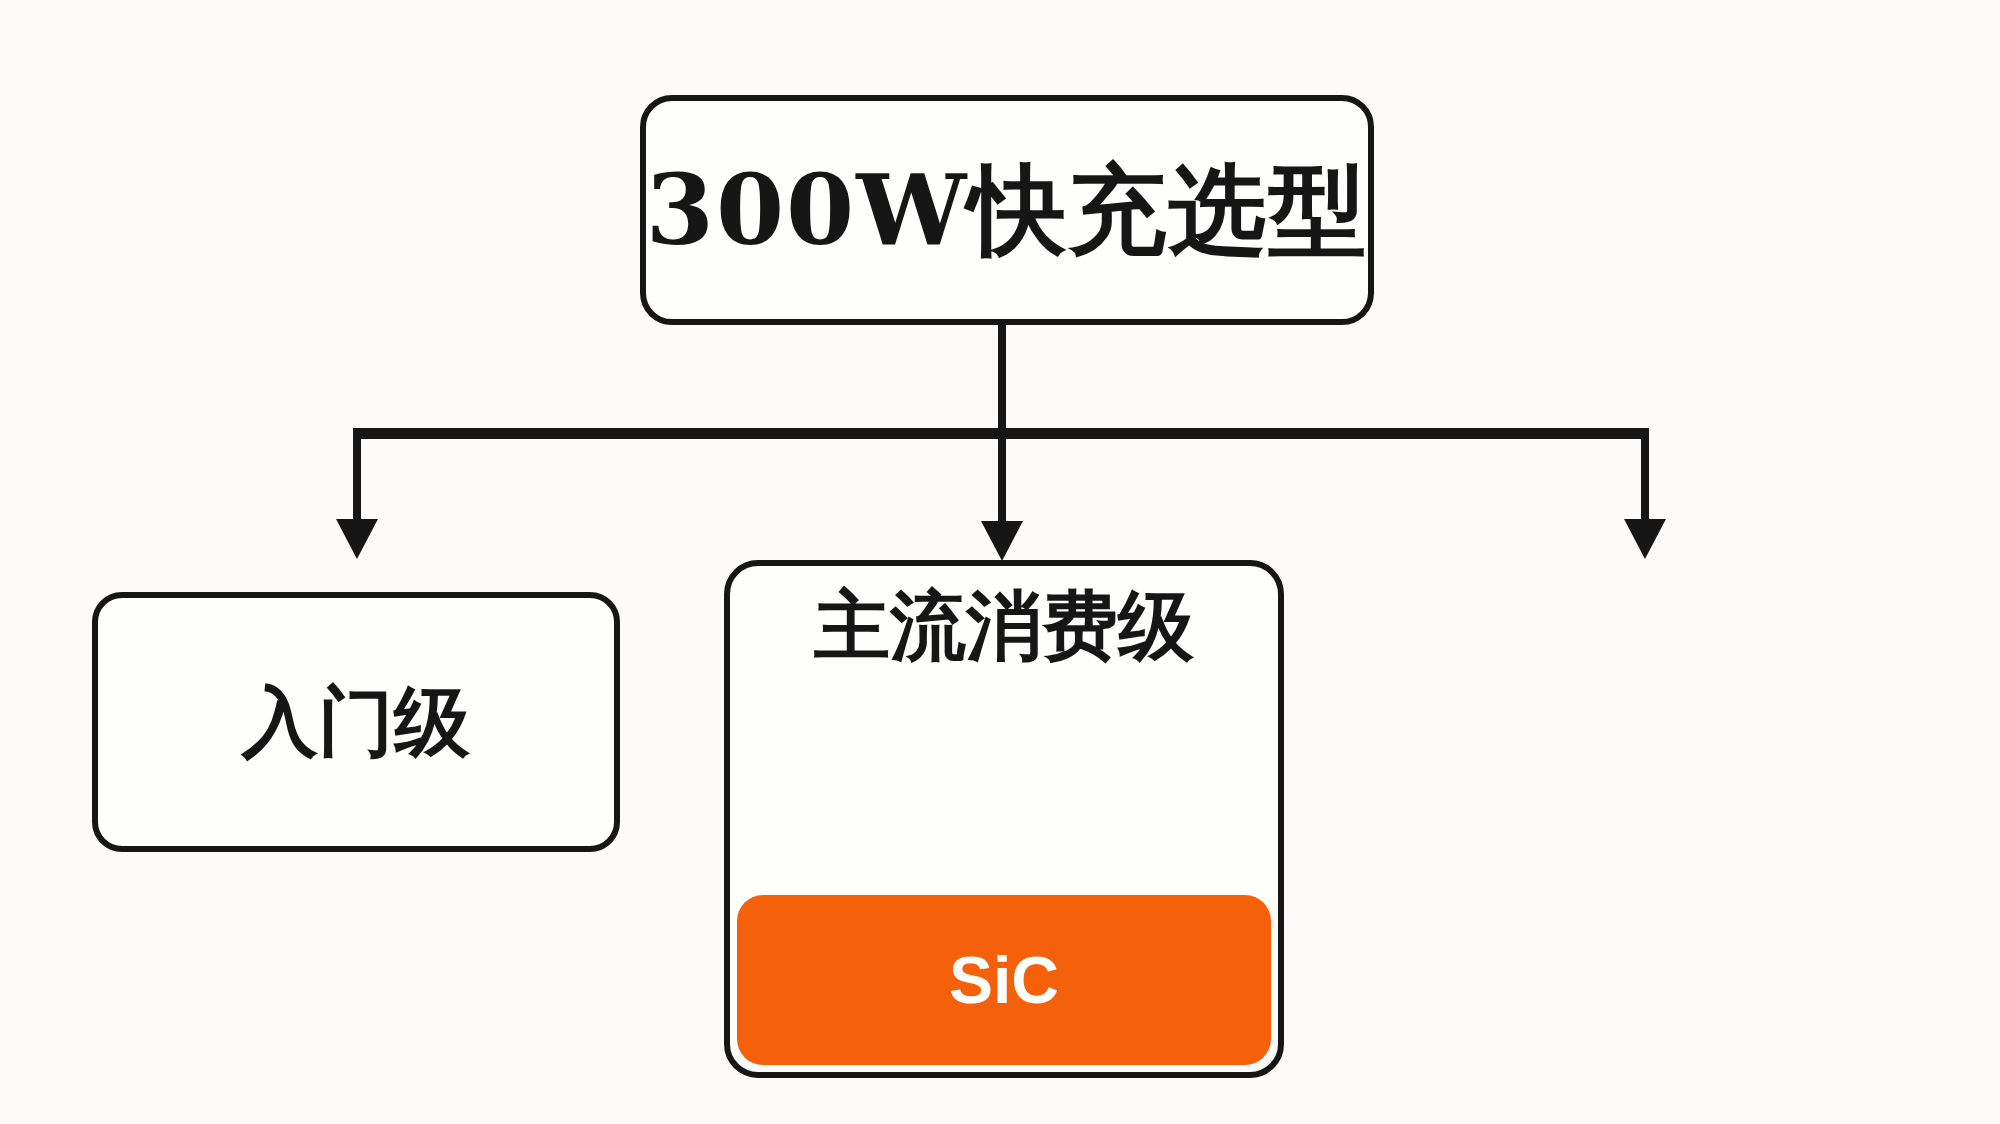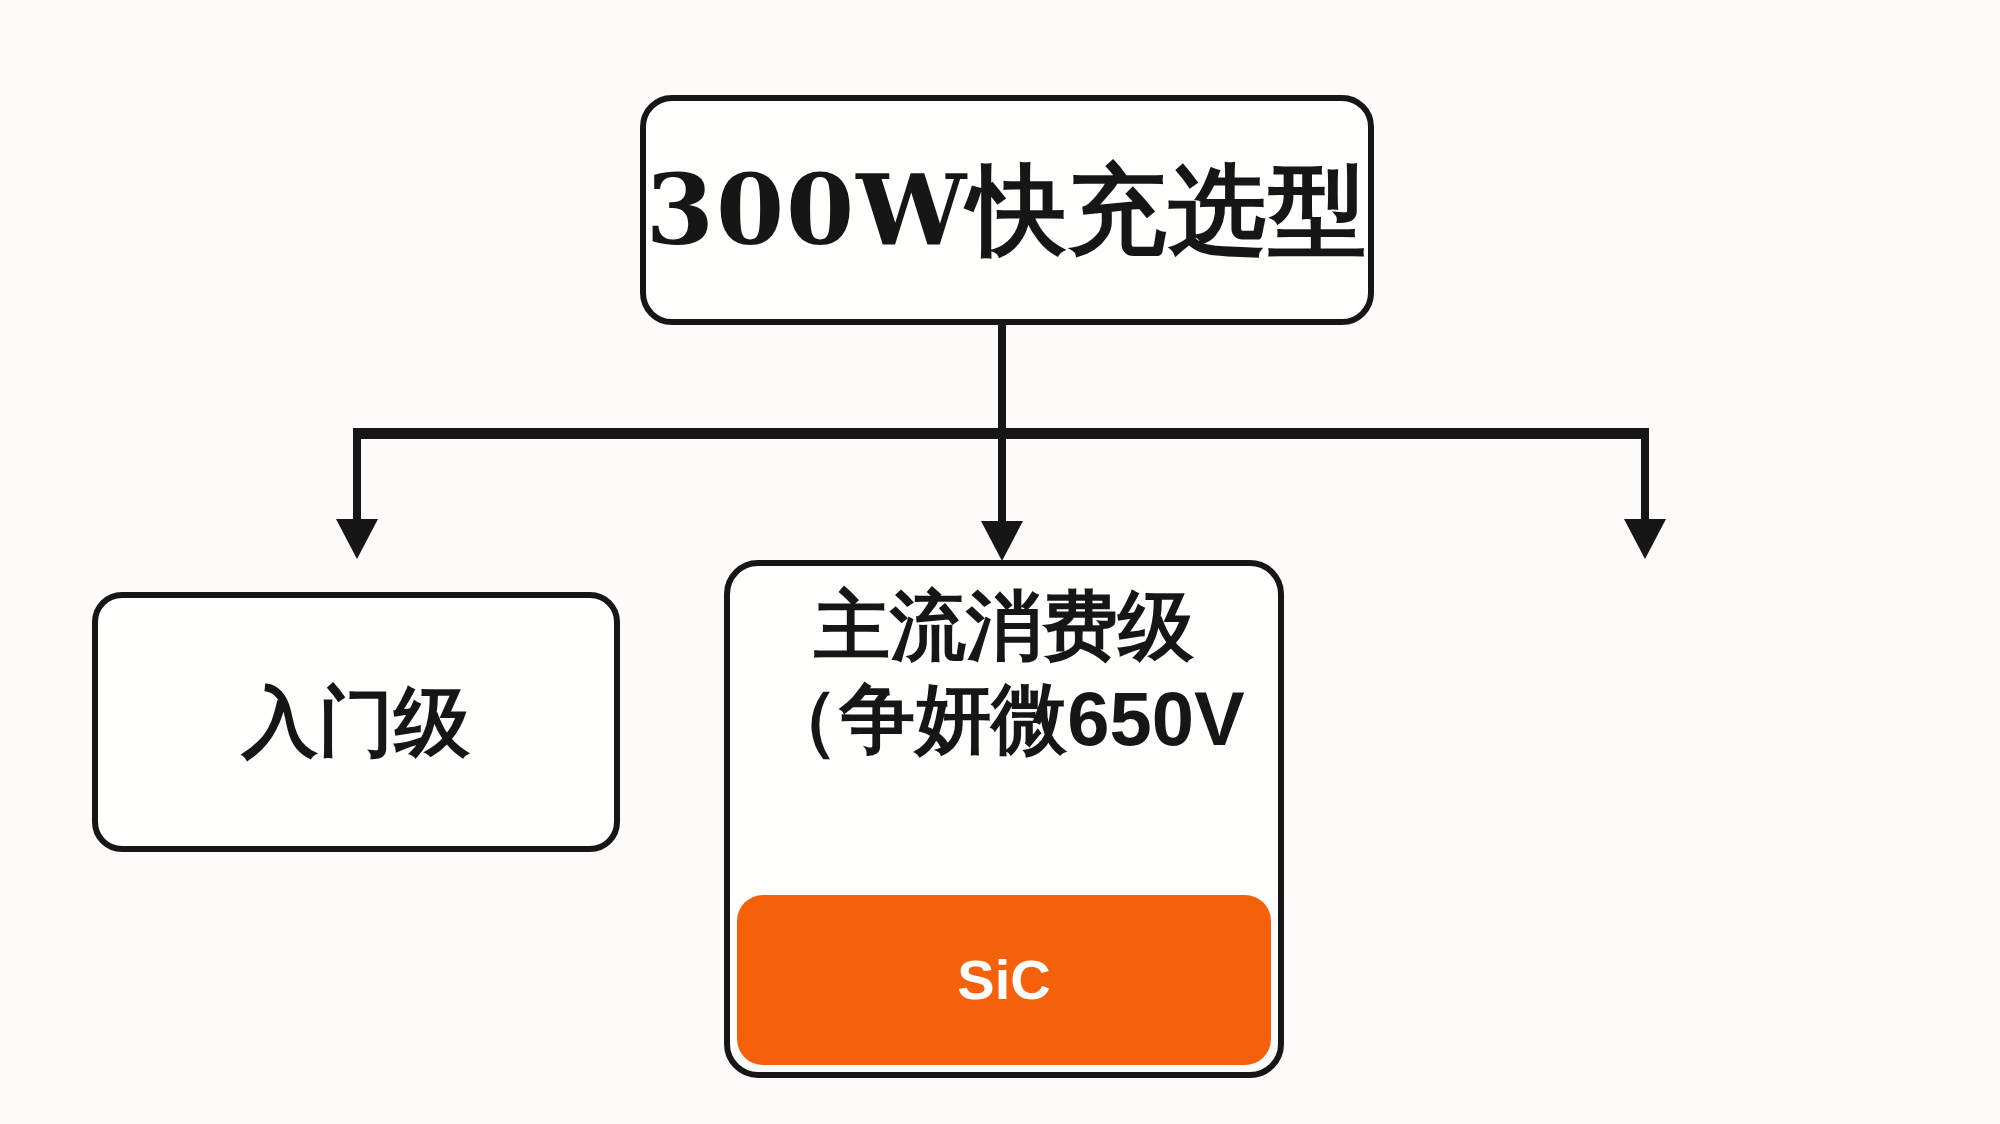--- a/index.html
+++ b/index.html
@@ -68,21 +68,21 @@
     left: 7px; right: 7px; bottom: 7px;
     height: 170px;
     background: #F5610B;
     border-radius: 26px;
     display: flex;
     align-items: center;
     justify-content: center;
   }
   .sic-badge span {
     color: #FFFFFF;
-    font-size: 56px;
+    font-size: 66px;
     font-weight: bold;
     line-height: 1;
   }
   
   .hline, .vline {
     position: absolute;
     background: #161616;
   }
   .vline { width: 8px; }
   .hline { height: 11px; }
@@ -119,20 +119,19 @@
   <div class="arrowhead arrow-left"></div>
   <div class="arrowhead arrow-middle"></div>
   <div class="arrowhead arrow-right"></div>
 
   <div class="node box-entry">
     <div class="branch-label">入门级</div>
   </div>
 
   <div class="node box-mainstream">
     <div class="branch-label">主流消费级</div>
-    <div class="branch-label">（争妍微650V</div>
     <div class="sic-badge">
       <span>SiC</span>
     </div>
   </div>
 
 
 </div>
 
 </body></html>

